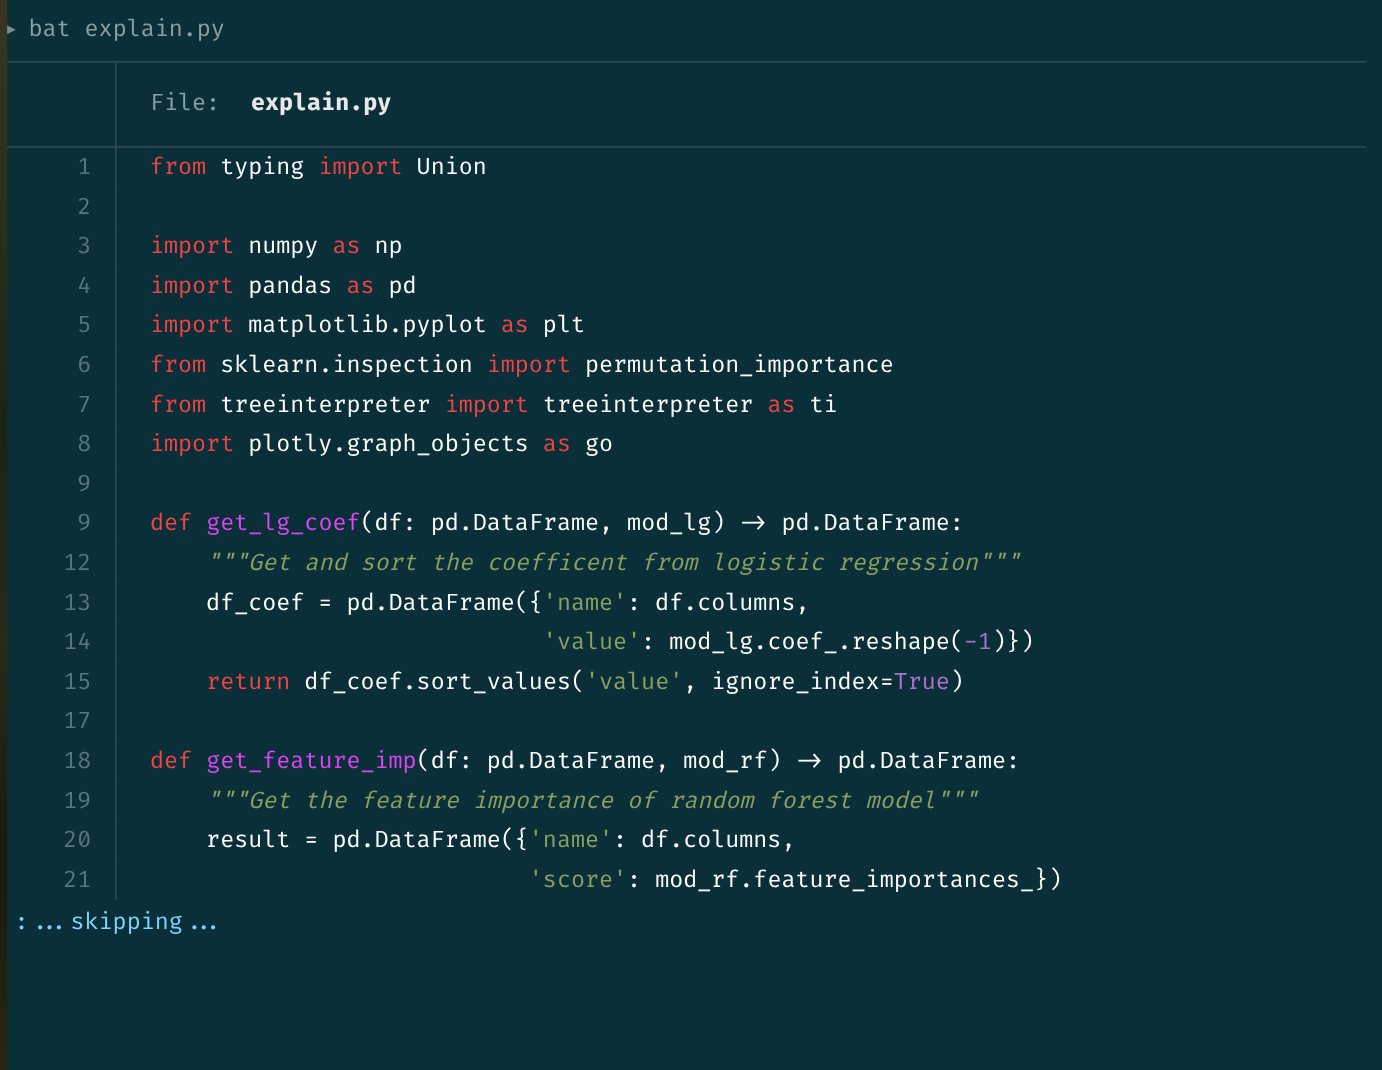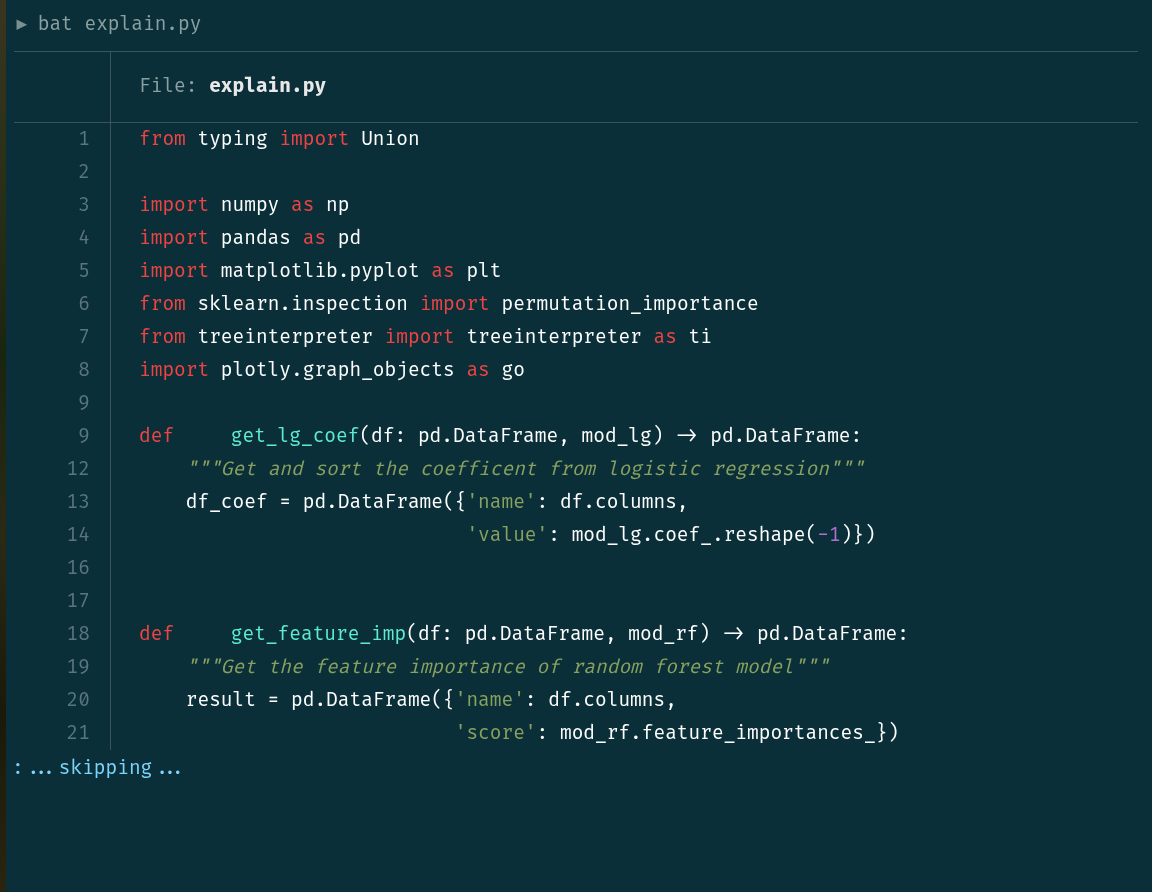--- a/index.html
+++ b/index.html
@@ -20,21 +20,20 @@
     }
     .left-strip {
       position: absolute;
       left: 0;
       top: 0;
       width: 6px;
       height: 100%;
       background: linear-gradient(to bottom, #3a3520 0%, #2a3018 20%, #1a2510 40%, #2a2a15 60%, #1a1a0a 80%, #2a2510 100%);
     }
     .terminal {
-      padding-left: 14px;
       padding-right: 14px;
     }
     .prompt-line {
       color: #8aa0a0;
       padding: 4px 0 12px 2px;
     }
     .prompt-arrow {
       color: #7a8f8f;
       margin-right: 10px;
     }
@@ -64,34 +63,35 @@
       flex: 1;
       white-space: pre;
     }
     .file-label {
       color: #8aa0a0;
       padding: 20px 0 20px 28px;
     }
     .file-name {
       color: #e8e8e8;
       font-weight: bold;
+      margin-left: 14px;
     }
     .code-line {
       display: flex;
       min-height: 33px;
       align-items: flex-start;
     }
     .code-line .gutter {
       line-height: 33px;
     }
     .code-line .code-area {
       line-height: 33px;
     }
     .kw { color: #ef4444; text-align: right; }
-    .fn { color: #5eead4; margin-left: 45px; }
+    .fn { color: #d946ef; }
     .str { color: #88a060; font-style: italic; }
     .strlit { color: #88a060; }
     .param { color: #ffffff; }
     .num { color: #b070d0; }
     .txt { color: #ffffff; }
     .cursor { color: #d04040; }
     .bool { color: #b070d0; }
     .footer {
       color: #7dd3fc;
       padding: 4px 0 0 12px;
@@ -190,30 +190,30 @@
         <div class="gutter">13</div>
         <div class="vbar"></div>
         <div class="code-area"><span class="txt">    df_coef = pd.DataFrame({</span><span class="strlit">'name'</span><span class="txt">: df.columns,</span></div>
       </div>
       <div class="code-line">
         <div class="gutter">14</div>
         <div class="vbar"></div>
         <div class="code-area"><span class="txt">                            </span><span class="strlit">'value'</span><span class="txt">: mod_lg.coef_.reshape(</span><span class="num">-1</span><span class="txt">)})</span></div>
       </div>
       <div class="code-line">
-        <div class="gutter">16</div>
+        <div class="gutter">15</div>
+        <div class="vbar"></div>
+        <div class="code-area"><span class="txt">    </span><span class="kw">return</span><span class="txt"> df_coef.sort_values(</span><span class="strlit">'value'</span><span class="txt">, </span><span class="param">ignore_index</span><span class="txt">=</span><span class="bool">True</span><span class="txt">)</span></div>
+      </div>
+      <div class="code-line">
+        <div class="gutter">17</div>
         <div class="vbar"></div>
         <div class="code-area">&nbsp;</div>
       </div>
       <div class="code-line">
-        <div class="gutter">17</div>
-        <div class="vbar"></div>
-        <div class="code-area">&nbsp;</div>
-      </div>
-      <div class="code-line">
         <div class="gutter">18</div>
         <div class="vbar"></div>
         <div class="code-area"><span class="kw">def </span><span class="fn">get_feature_imp</span><span class="txt">(</span><span class="param">df</span><span class="txt">: pd.DataFrame, </span><span class="param">mod_rf</span><span class="txt">) -&gt; pd.DataFrame:</span></div>
       </div>
       <div class="code-line">
         <div class="gutter">19</div>
         <div class="vbar"></div>
         <div class="code-area"><span class="txt">    </span><span class="str">"""Get the feature importance of random forest model"""</span></div>
       </div>
       <div class="code-line">

